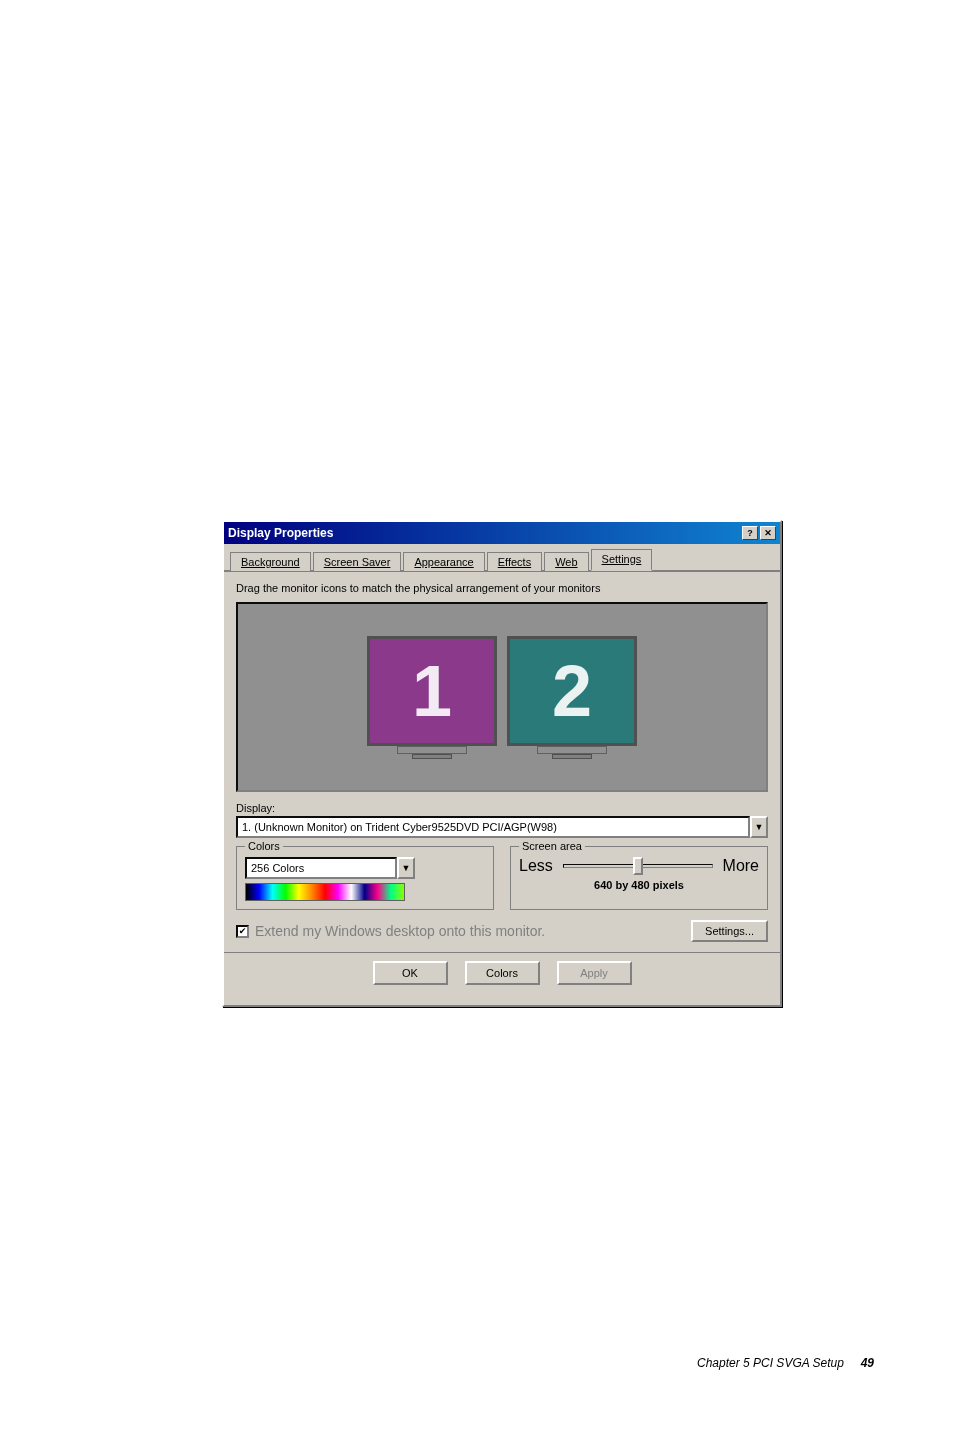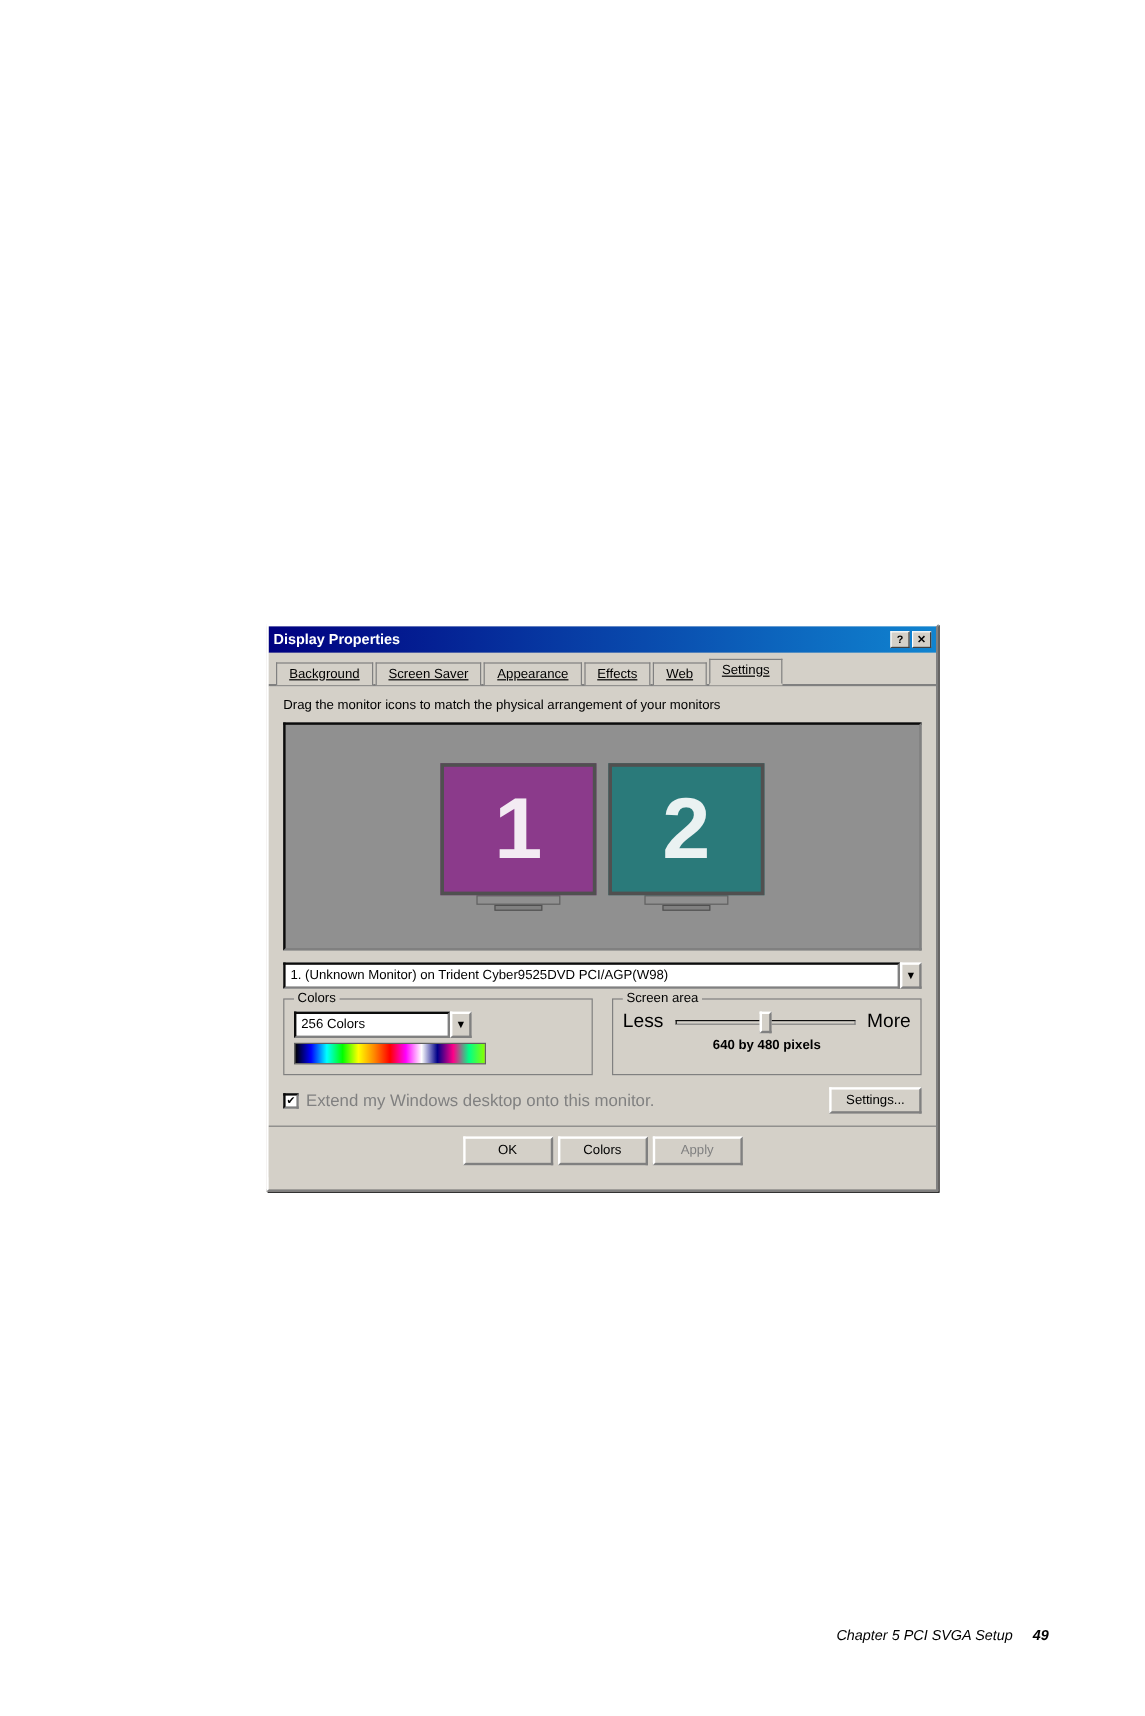--- a/index.html
+++ b/index.html
@@ -362,21 +362,21 @@
       border-bottom-color: #808080;
       font-size: 11px;
       cursor: pointer;
       font-family: "Arial", sans-serif;
     }
 
     
     .dialog-buttons {
       display: flex;
       justify-content: center;
-      gap: 4px;
+      gap: 17px;
       padding: 8px 0 10px 0;
       border-top: 1px solid #808080;
       background: #d4d0c8;
       margin: 0 -12px;
       padding-left: 12px;
       padding-right: 12px;
     }
 
     .dialog-btn {
       width: 75px;
@@ -454,32 +454,33 @@
         <div class="monitor-icon">
           <div class="monitor-screen monitor-screen-2">
             <span class="monitor-number">2</span>
           </div>
           <div class="monitor-base"></div>
           <div class="monitor-stand"></div>
         </div>
       </div>
 
       <div class="display-section">
+        <div class="label-text">Display:</div>
         <div class="dropdown-row">
           <div class="dropdown-box">1. (Unknown Monitor) on Trident Cyber9525DVD PCI/AGP(W98)</div>
           <div class="dropdown-arrow">▼</div>
         </div>
       </div>
 
       <div class="settings-row">
 
         <div class="group-box">
           <span class="group-label">Colors</span>
           <div class="colors-dropdown">
-            <div class="dropdown-box" style="width:130px; flex:none;">256 Colors</div>
+            <div class="dropdown-box" style="width:152px; flex:none;">256 Colors</div>
             <div class="dropdown-arrow">▼</div>
           </div>
           <div class="color-swatch"></div>
         </div>
 
         <div class="group-box">
           <span class="group-label">Screen area</span>
           <div class="screen-area-content">
             <div class="slider-row">
               <span class="slider-label">Less</span>

